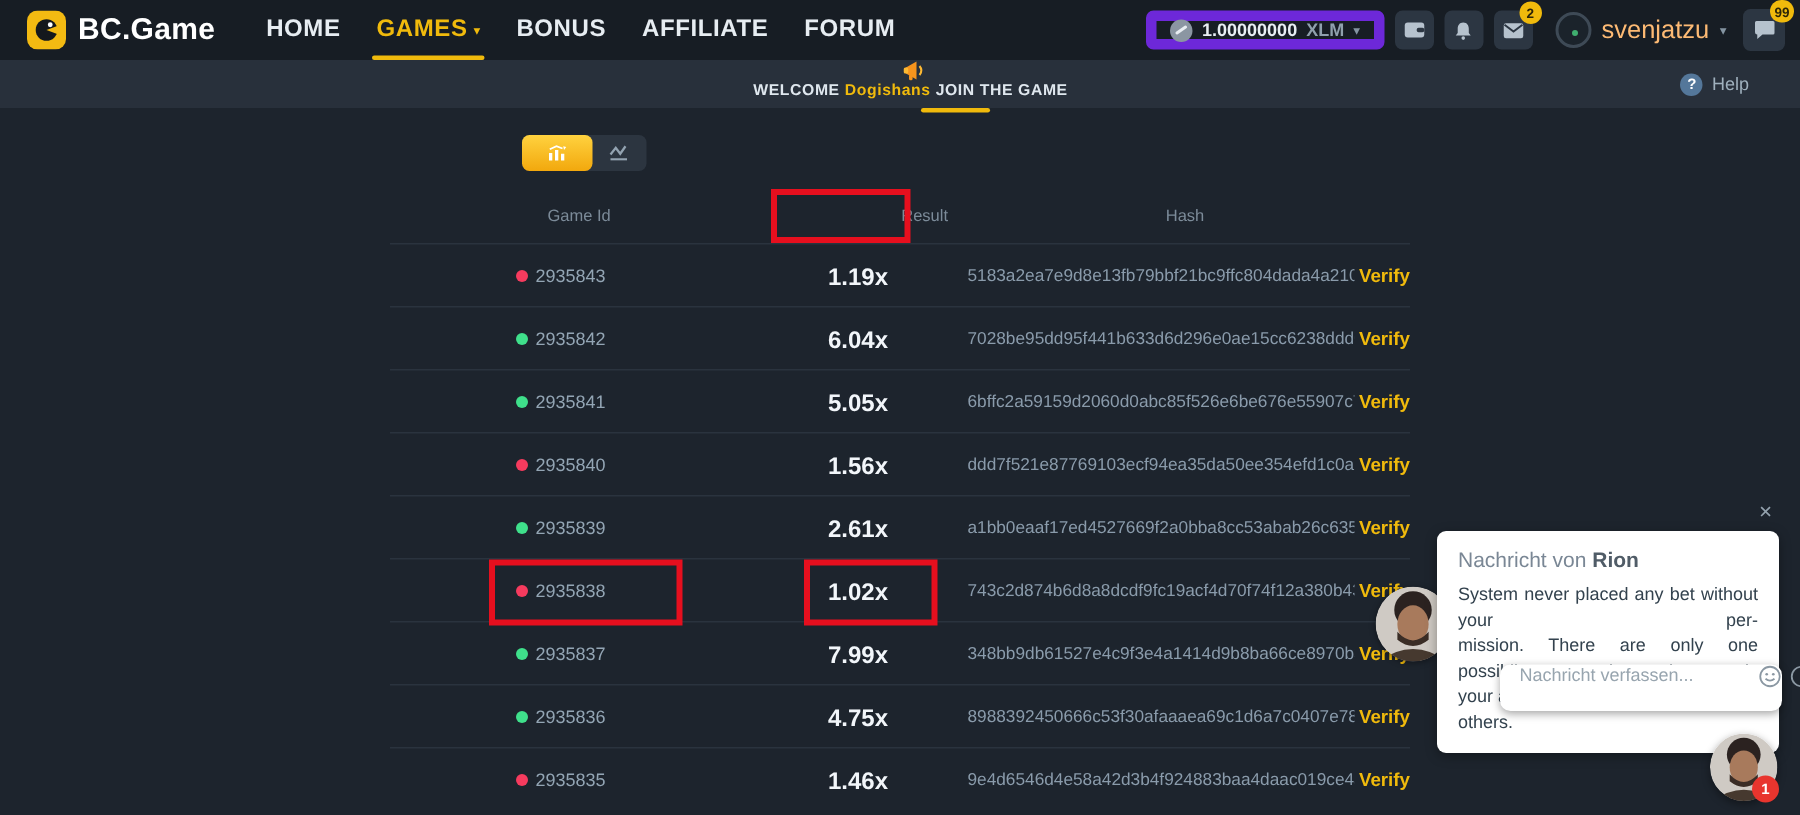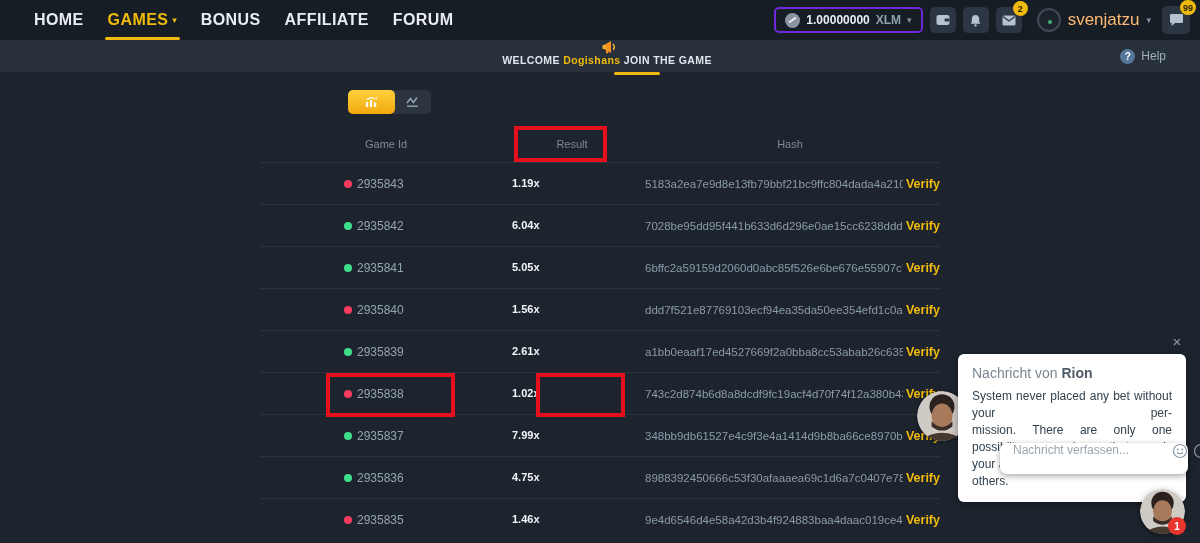--- a/index.html
+++ b/index.html
@@ -23,21 +23,21 @@
   .navbar{position:absolute;left:0;top:0;width:1200px;height:40px;background:var(--nav-bg);display:flex;align-items:center;z-index:5;}
   .brand{display:flex;align-items:center;gap:8px;margin-left:18px;}
   .brand-name{color:#fff;font-size:20px;font-weight:bold;letter-spacing:.2px;}
   .main-nav{display:flex;align-items:center;gap:24px;margin-left:34px;height:40px;}
   .nav-item{position:relative;display:flex;align-items:center;gap:4px;height:40px;cursor:pointer;}
   .nav-label{color:#e7edf2;font-size:16px;font-weight:bold;letter-spacing:.4px;}
   .nav-item .caret{color:var(--accent);font-size:9px;line-height:1;}
   .nav-item.active .nav-label{color:var(--accent);}
   .nav-item.active::after{content:"";position:absolute;left:-3px;right:-3px;bottom:0;height:3px;background:var(--accent);border-radius:2px;}
   .nav-right{position:absolute;right:10px;top:0;height:40px;display:flex;align-items:center;gap:7px;}
-  .balance-pill{display:flex;align-items:center;gap:6px;height:26px;border:2px solid #6d28d9;border-radius:5px;padding:0 9px;cursor:pointer;}
+  .balance-pill{display:flex;align-items:center;gap:6px;height:26px;border:7px solid #6d28d9;border-radius:5px;padding:0 9px;cursor:pointer;}
   .coin{width:15px;height:15px;border-radius:50%;background:#8b96a2;position:relative;flex:none;}
   .coin::after{content:"";position:absolute;left:3px;top:6.5px;width:9px;height:2px;background:#e8edf2;transform:rotate(-35deg);border-radius:1px;}
   .bal-amt{color:#e8eef3;font-size:12px;font-weight:bold;}
   .bal-cur{color:#90a0ad;font-size:12px;font-weight:bold;}
   .pill-caret,.user-caret{color:#8494a1;font-size:9px;}
   .icon-btn{width:26px;height:26px;background:var(--panel);border-radius:5px;display:flex;align-items:center;justify-content:center;position:relative;cursor:pointer;}
   .icon-btn svg{display:block;}
   .badge{position:absolute;top:-6px;right:-6px;min-width:15px;height:15px;border-radius:8px;background:var(--accent);color:#2b2508;font-size:9px;font-weight:bold;display:flex;align-items:center;justify-content:center;padding:0 3px;}
   .user{display:flex;align-items:center;gap:7px;margin-left:8px;cursor:pointer;}
   .user-avatar{width:24px;height:24px;border-radius:50%;background:#1b232b;border:2px solid #3e4a56;position:relative;}
@@ -64,21 +64,21 @@
   .thead{position:relative;height:33px;margin-top:16px;border-bottom:1px solid var(--divider);}
   .th{position:absolute;top:8px;color:var(--muted);font-size:11px;}
   .th-gameid{left:105px;} 
   .tbody{}
   .trow{position:relative;height:42px;border-bottom:1px solid var(--divider);}
   .trow:last-child{border-bottom:none;}
   .dot{position:absolute;left:84px;top:17px;width:8px;height:8px;border-radius:50%;}
   .dot.lose{background:#f63b5e;}
   .dot.win{background:#3fe08b;}
   .gid{position:absolute;left:97px;top:14px;font-size:12px;color:var(--id-col);}
-  .res{position:absolute;left:252px;top:14px;width:120px;font-size:11px;font-weight:bold;color:#f2f6fa;}
+  .res{position:absolute;left:252px;top:14px;width:120px;text-align:center;font-size:16px;font-weight:bold;color:#f2f6fa;}
   .hash{position:absolute;left:385px;top:15px;width:258px;font-size:11.5px;color:var(--hash-col);white-space:nowrap;overflow:hidden;}
   .verify{position:absolute;right:0;top:14px;font-size:12.5px;font-weight:bold;color:var(--accent);cursor:pointer;text-decoration:none;}
 
   
   .anno{position:absolute;border:4px solid var(--red);background:transparent;z-index:8;}
   .anno-result-header{left:514px;top:126px;width:93px;height:36px;}
   .anno-gameid-cell{left:326px;top:373px;width:129px;height:44px;}
   .anno-result-cell{left:536px;top:373px;width:89px;height:44px;}
 
   
@@ -94,20 +94,29 @@
   .chat-input input::placeholder{color:#98a5af;}
   .ci-icons{display:flex;align-items:center;gap:5px;margin-right:9px;}
   .launcher{position:absolute;left:1140px;top:489px;width:45px;height:45px;border-radius:50%;overflow:visible;z-index:9;cursor:pointer;}
   .launcher .face{width:45px;height:45px;border-radius:50%;overflow:hidden;box-shadow:0 2px 6px rgba(0,0,0,.4);}
   .launcher-badge{position:absolute;right:-1px;bottom:-1px;width:18px;height:18px;border-radius:50%;background:#e8352e;color:#fff;font-size:10px;font-weight:bold;display:flex;align-items:center;justify-content:center;}
 </style>
 </head>
 <body>
 
 <div class="navbar">
+  <div class="brand">
+    <svg width="26" height="26" viewBox="0 0 26 26">
+      <rect x="0" y="0" width="26" height="26" rx="7" fill="#f3ba12"></rect>
+      <circle cx="13" cy="13" r="7.2" fill="#14181d"></circle>
+      <polygon points="13,13 25,8.5 25,17.5" fill="#f3ba12"></polygon>
+      <circle cx="15.5" cy="9.5" r="1.6" fill="#ffffff"></circle>
+    </svg>
+    <span class="brand-name">BC.Game</span>
+  </div>
 
   <div class="main-nav">
       <div class="nav-item">
     <span class="nav-label">HOME</span>
 
   </div>
       <div class="nav-item active">
     <span class="nav-label">GAMES</span>
     <span class="caret">▾</span>
   </div>
@@ -204,21 +213,21 @@
     <div class="toggle-alt">
       <svg width="14" height="12" viewBox="0 0 14 12">
         <polyline points="1,7 4.5,2.5 7.5,6.5 11,1.5" stroke="#93a3b1" stroke-width="1.5" fill="none"></polyline>
         <rect x="1" y="9.5" width="11" height="1.4" fill="#93a3b1"></rect>
       </svg>
     </div>
   </div>
 
   <div class="thead">
     <span class="th th-gameid">Game Id</span>
-    <span class="th" style="left:252px;width:120px;text-align:center;">Result</span>
+    <span class="th" style="left:252px;width:120px;text-align:right;">Result</span>
     <span class="th" style="left:470px;width:120px;text-align:center;">Hash</span>
   </div>
 
   <div class="tbody">
       <div class="trow">
     <span class="dot lose"></span>
     <span class="gid">2935843</span>
     <span class="res">1.19x</span>
     <span class="hash">5183a2ea7e9d8e13fb79bbf21bc9ffc804dada4a210f4f18436c5</span>
     <a class="verify">Verify</a>

